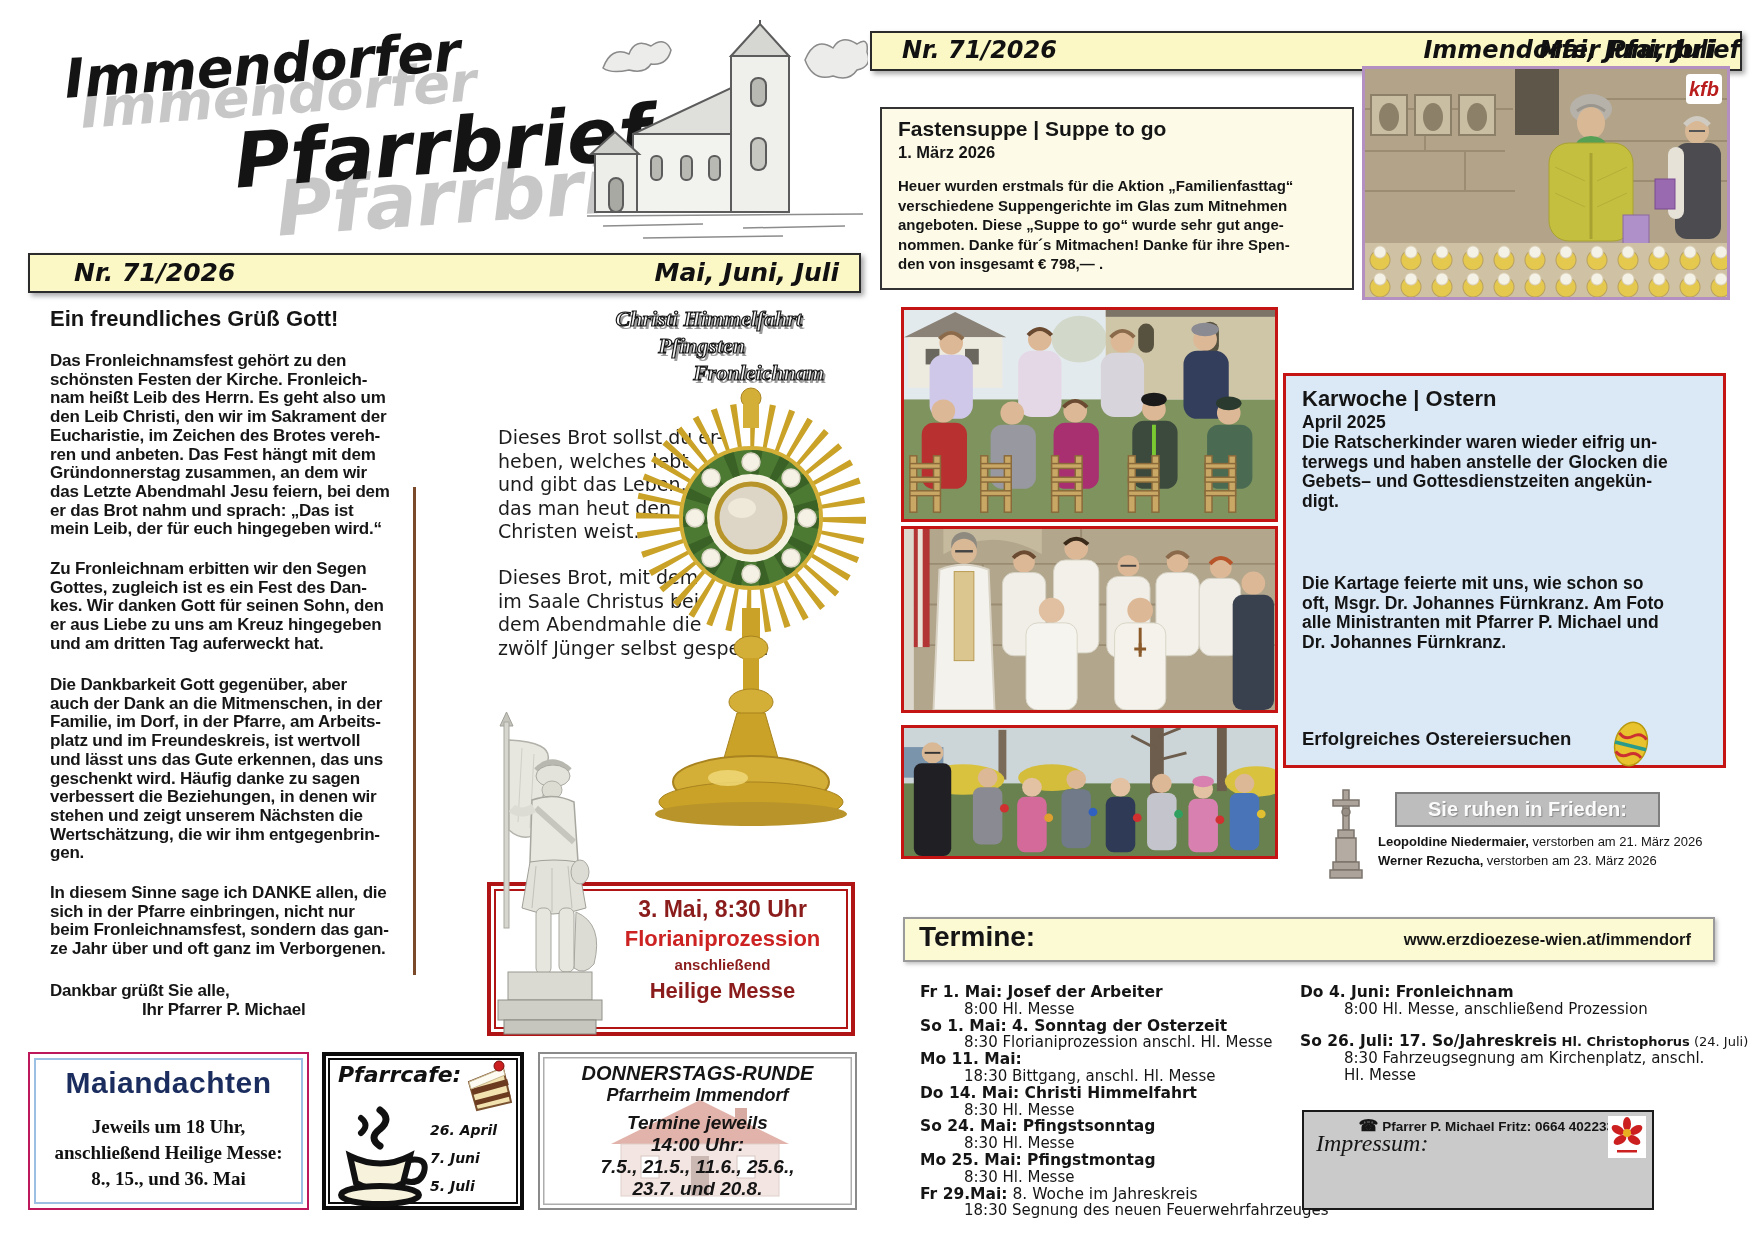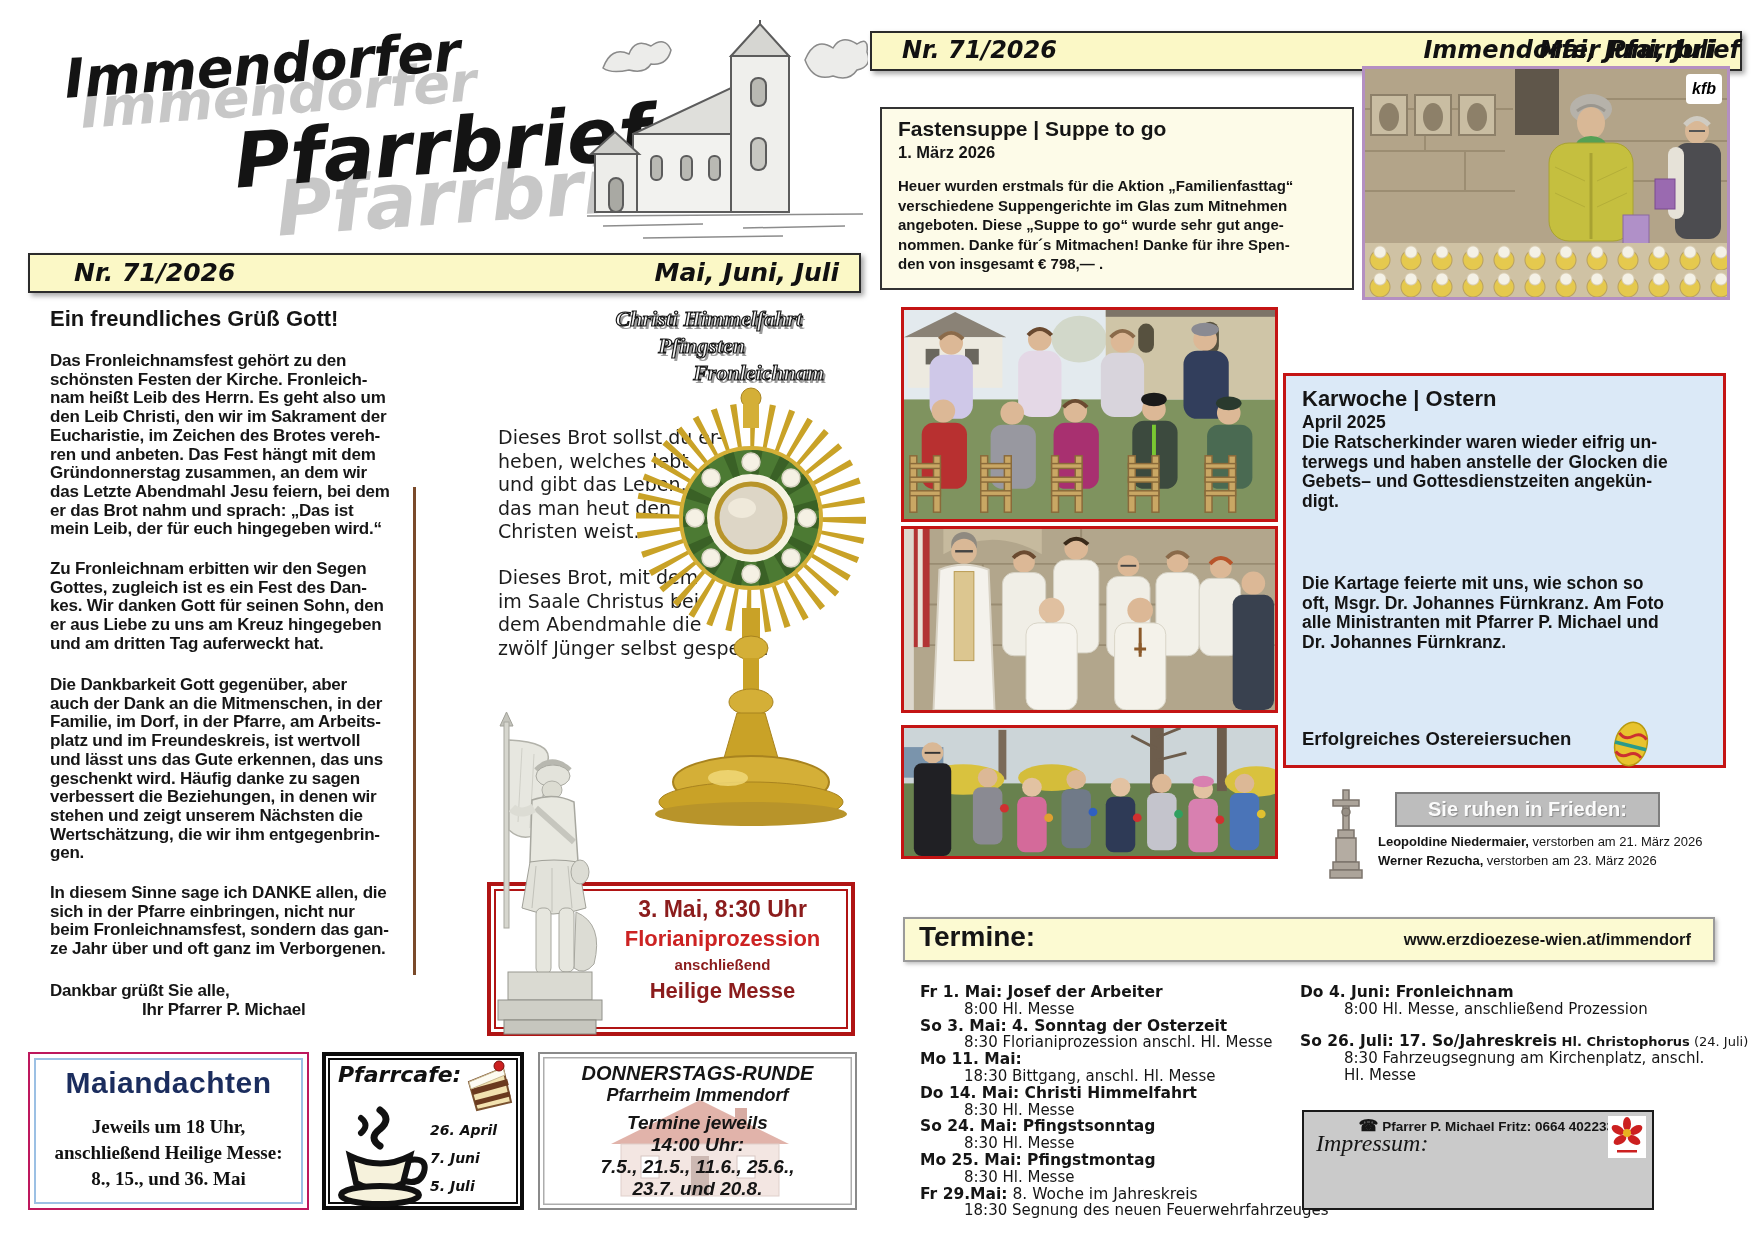--- a/index.html
+++ b/index.html
@@ -291,21 +291,21 @@
       <rect x="-9" y="30" width="16" height="72" rx="8" fill="#e6e2d8"></rect>
       <rect x="-22" y="62" width="20" height="30" fill="#9a6ab0" stroke="#7a4a90"></rect>
     </g>
     <rect x="258" y="146" width="26" height="44" fill="#b090c8" stroke="#8a68a0"></rect>
   </svg>
   <div class="abs" style="left:0;right:0;bottom:0;height:54px;background-color:#cfc2a4;
               background-image:radial-gradient(circle at 15px 9px, #f4f1e6 0 5px, #d9cdb2 6px, rgba(0,0,0,0) 7px),
                                radial-gradient(circle at 15px 17px, #e5c94e 0 9px, #b8a060 10px, rgba(0,0,0,0) 11px);
               background-size:31px 27px;"></div>
   <div class="abs" style="right:5px;top:5px;width:36px;height:30px;background:#fff;border-radius:4px;text-align:center;">
-    <span style="font-size:16px;font-weight:bold;font-style:italic;color:#000000;line-height:30px;">kfb</span>
+    <span style="font-size:20px;font-weight:bold;font-style:italic;color:#b91c1c;line-height:30px;">kfb</span>
   </div>
 </div>
 
 <div class="abs photoR" style="left:901px;top:307px;width:377px;height:215px;">
   <svg width="371" height="209" viewBox="0 0 377 215" preserveAspectRatio="none">
     <rect width="377" height="215" fill="#7f935f"></rect>
     <rect width="377" height="92" fill="#e3eaee"></rect>
     <polygon points="0,28 52,2 104,28" fill="#8a8276"></polygon>
     <rect x="4" y="28" width="96" height="52" fill="#edeae0"></rect>
     <rect x="22" y="40" width="14" height="16" fill="#6a675e"></rect>
@@ -522,21 +522,21 @@
   </div>
 
 <div class="abs" style="left:903px;top:917px;width:812px;height:45px;background:#fcfad2;border:2px solid #9a9a9a;box-sizing:border-box;box-shadow:2px 2px 4px rgba(0,0,0,.25);">
   <span class="abs" style="left:14px;top:2px;font-size:28px;font-weight:800;">Termine:</span>
   <span class="abs" style="right:22px;top:11px;font-size:16.5px;font-weight:600;">www.erzdioezese-wien.at/immendorf</span>
 </div>
 
 <div class="abs" id="termine-left" style="left:920px;top:984px;width:450px;">
     <div class="ter-label t-label"><span>Fr 1. Mai: Josef der Arbeiter</span></div>
     <div class="t-detail">8:00 Hl. Messe</div>
-    <div class="ter-label t-label"><span>So 3. Mai: 4. Sonntag der Osterzeit</span></div>
+    <div class="ter-label t-label"><span>So 1. Mai: 4. Sonntag der Osterzeit</span></div>
     <div class="t-detail">8:30 Florianiprozession anschl. Hl. Messe</div>
     <div class="ter-label t-label"><span>Mo 11. Mai:</span></div>
     <div class="t-detail">18:30 Bittgang, anschl. Hl. Messe</div>
     <div class="ter-label t-label"><span>Do 14. Mai: Christi Himmelfahrt</span></div>
     <div class="t-detail">8:30 Hl. Messe</div>
     <div class="ter-label t-label"><span>So 24. Mai: Pfingstsonntag</span></div>
     <div class="t-detail">8:30 Hl. Messe</div>
     <div class="ter-label t-label"><span>Mo 25. Mai: Pfingstmontag</span></div>
     <div class="t-detail">8:30 Hl. Messe</div>
     <div class="ter-label t-label"><span>Fr 29.Mai:</span><span class="tp"> 8. Woche im Jahreskreis</span></div>

